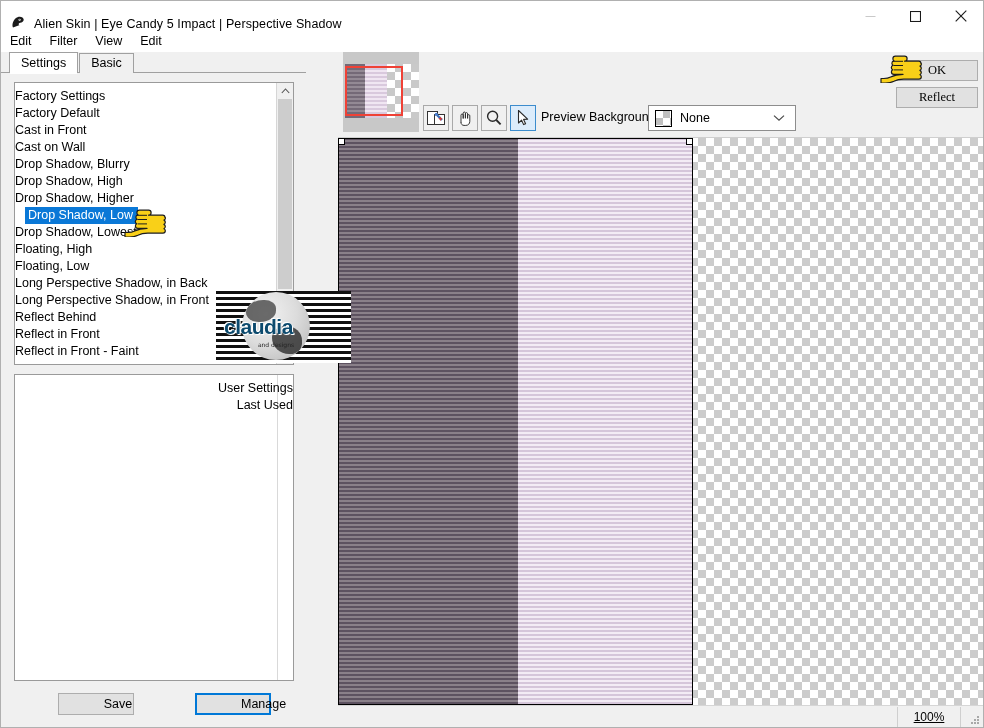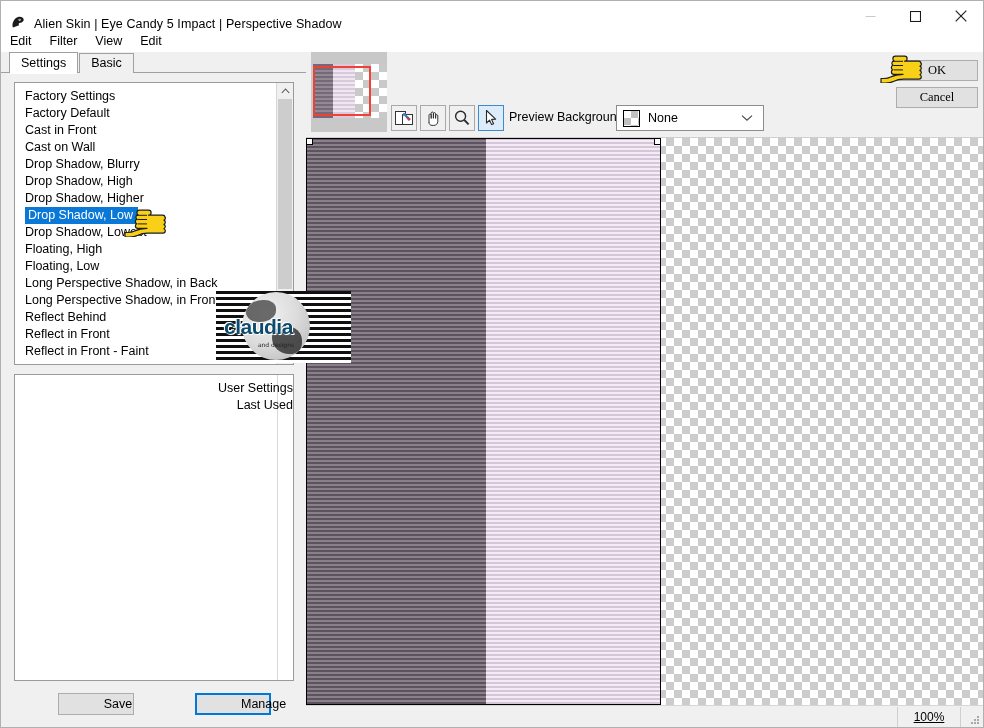--- a/index.html
+++ b/index.html
@@ -82,20 +82,21 @@
     white-space: nowrap;
     line-height: 21px;
   }
 
   
   #window-body {
     flex: 1;
     display: flex;
     position: relative;
     background: #f0f0f0;
+    gap: 32px;
   }
 
   
   #left-panel {
     width: 305px;
     flex: none;
     display: flex;
     flex-direction: column;
     background: #f0f0f0;
     position: relative;
@@ -158,21 +159,20 @@
   }
   #factory-list {
     flex: 1;
     overflow: hidden;
     padding: 5px 0 0 0;
     position: relative;
   }
   .list-row {
     height: 17px;
     line-height: 17px;
-    padding-left: 10px;
     font-size: 12.5px;
     color: #000000;
     white-space: nowrap;
     position: relative;
   }
   .list-row.selected {
     background: #0a78d7;
     color: #ffffff;
     display: inline-block;
     padding-right: 5px;
@@ -718,21 +718,21 @@
                 <rect x="6" y="9" width="2" height="2"></rect>
                 <rect x="9" y="9" width="2" height="2"></rect>
             </g>
           </svg>
         </div>
       </div>
     </div>
 
     <div id="action-buttons">
       <div class="action-btn">OK</div>
-      <div class="action-btn">Cancel</div>
+      <div class="action-btn">Reflect</div>
     </div>
   </div>
 
   <div id="watermark">
     <div id="wm-stripes"></div>
     <div id="wm-globe"></div>
     <div id="wm-text">claudia</div>
     <div id="wm-sub">and designs</div>
   </div>
 

